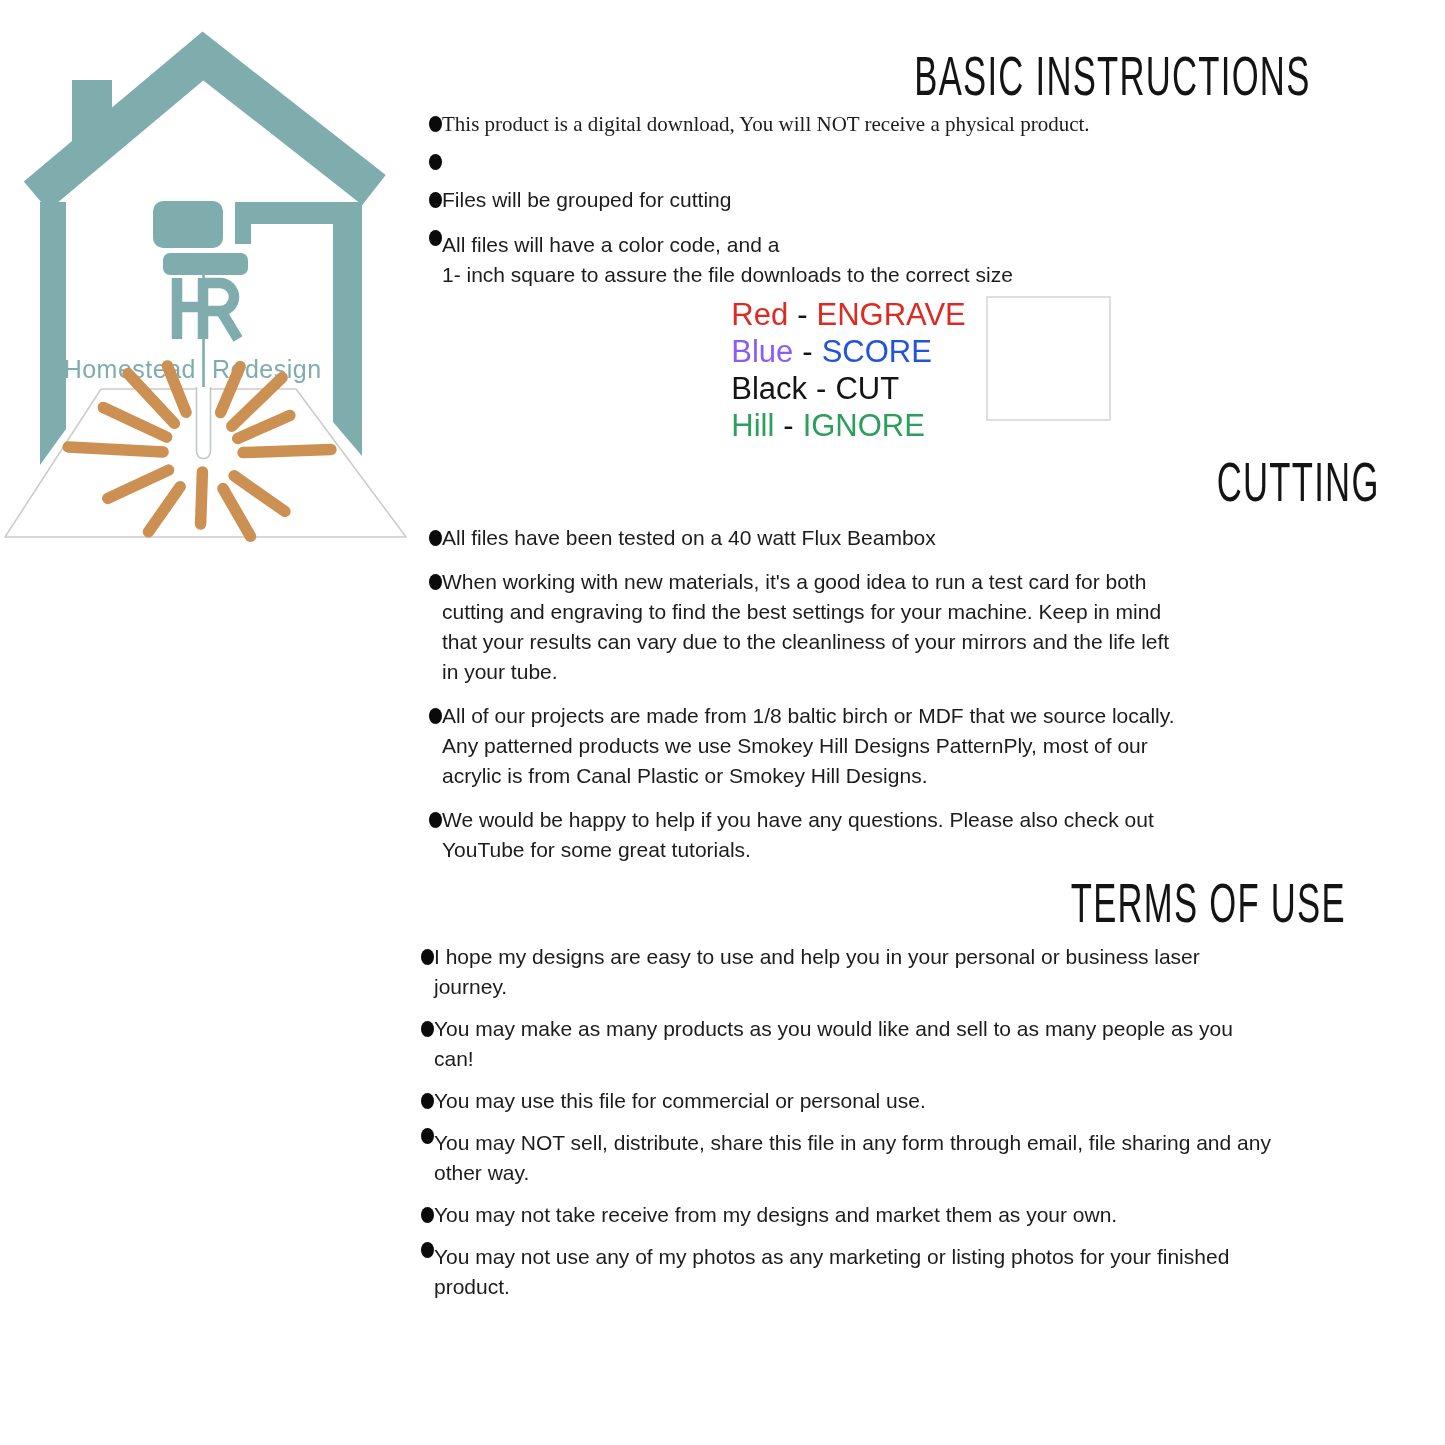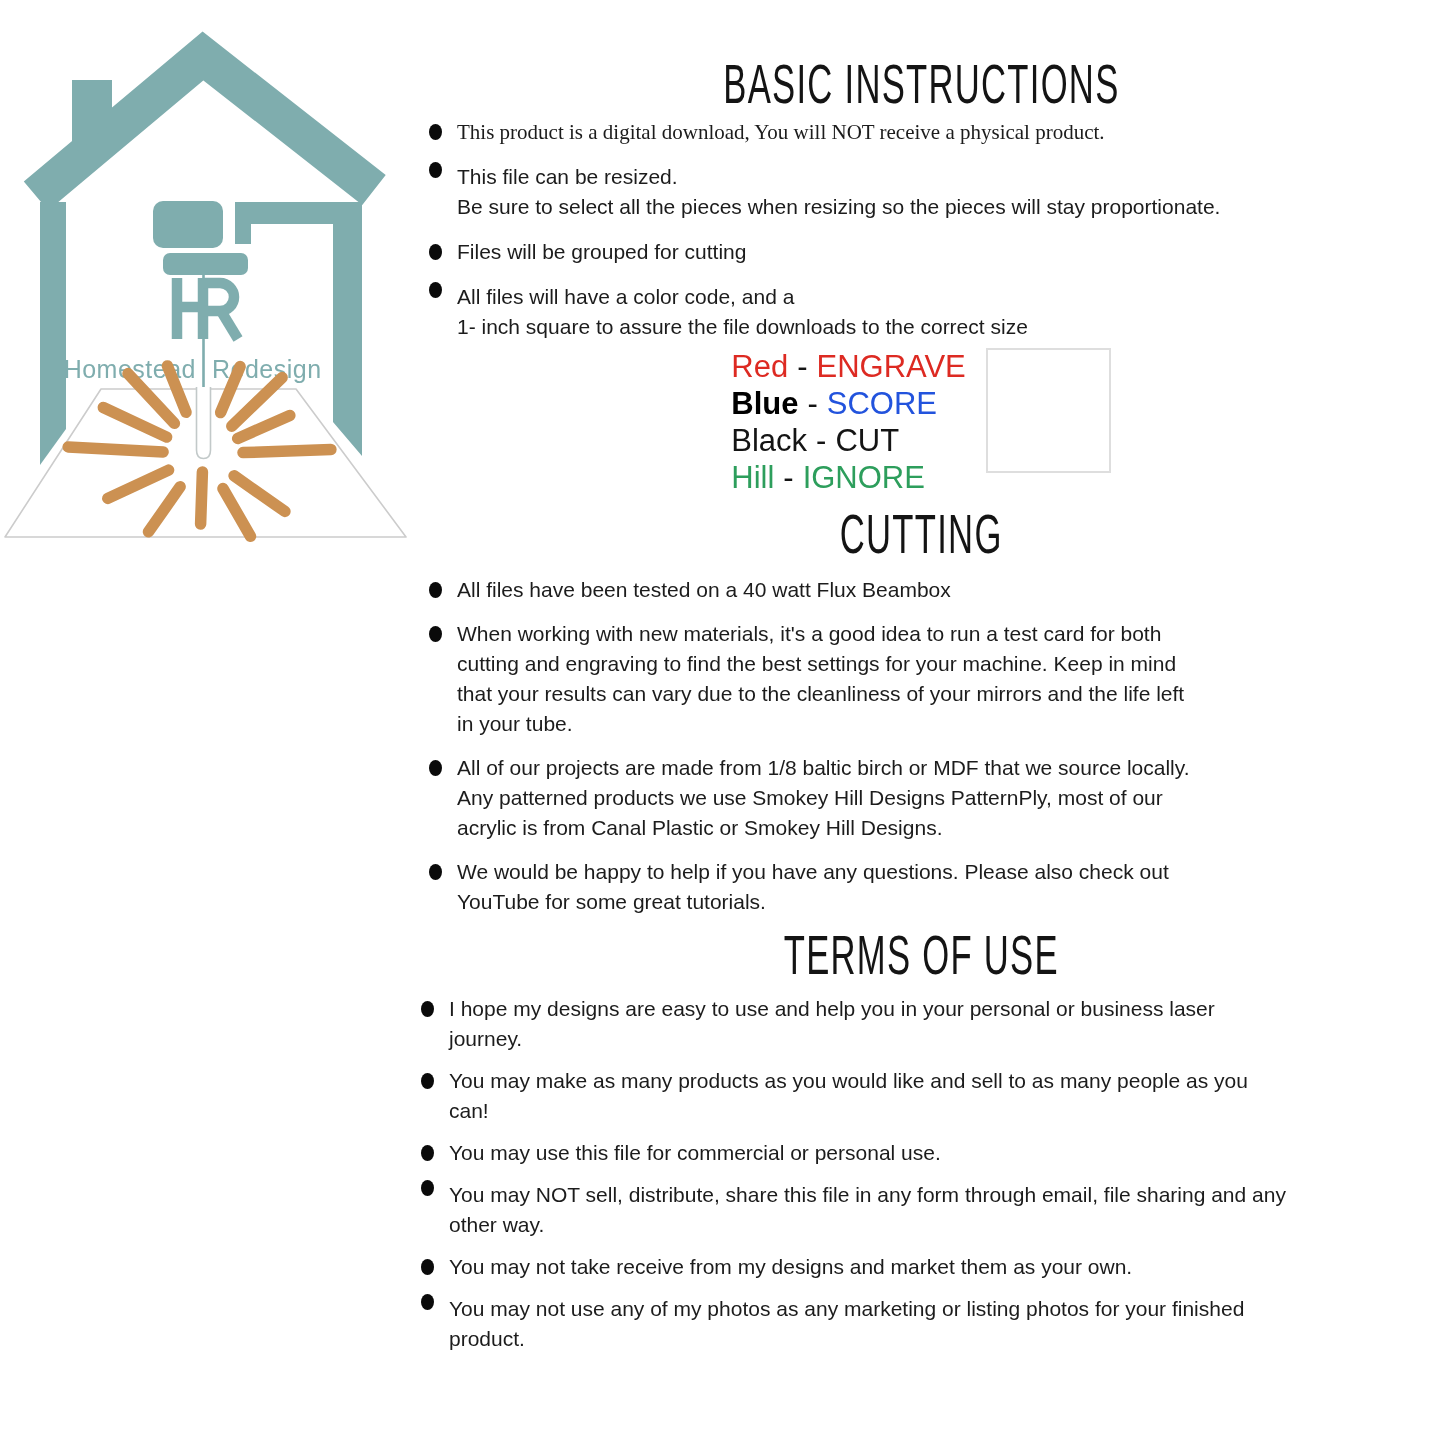--- a/index.html
+++ b/index.html
@@ -17,33 +17,33 @@
   .stroke-teal { stroke:var(--teal,#7fadae); fill:none; }
   .ray  { stroke:var(--orange,#cc9152); stroke-width:11.5; stroke-linecap:round; }
   .bed  { fill:#ffffff; stroke:#cccccc; stroke-width:1.6; stroke-linejoin:round; }
   .slot { fill:#ffffff; stroke:#c2c9c9; stroke-width:1.6; }
   .brand-text { fill:var(--teal,#7fadae); font-family:"Liberation Sans",sans-serif;
                 font-size:25px; letter-spacing:0.5px; }
 
   
   .content { position:absolute; left:415px; top:52px; width:1012px; }
 
-  h2.heading { margin:8px; text-align:center; font-weight:400; }
+  h2.heading { margin:0; text-align:right; font-weight:400; }
   .heading-text {
     display:inline-block; transform:scaleX(0.63); transform-origin:50% 50%;
     font-size:55px; line-height:48px; letter-spacing:2px; color:#141414;
     white-space:nowrap; font-weight:400;
   }
   #sec-basic h2   { margin-bottom:8px; }
   #sec-cutting h2 { margin-bottom:16px; }
   #sec-terms h2   { margin-top:4px; margin-bottom:14px; }
 
   ul.bullets { list-style:none; margin:0; padding:0 0 0 14px; }
   ul.bullets li {
-    display:flex; align-items:flex-start; gap:15px;
+    display:flex; align-items:flex-start; 
     font-size:21px; line-height:30px; margin-bottom:15px; color:#1c1c1c;
   }
   ul.bullets li:last-child { margin-bottom:0; }
   #list-cutting li { margin-bottom:14px; }
   #list-terms  { padding-left:6px; }
   #list-terms li { margin-bottom:12px; }
   li .dot {
     flex:none; width:13px; height:16px; border-radius:50%;
     background:#0a0a0a; margin-top:7px;
   }
@@ -124,40 +124,39 @@
       <h2 class="heading">
         <span class="heading-text">BASIC INSTRUCTIONS</span>
       </h2>
       <ul class="bullets" id="list-basic">
           <li class="serif">
     <span class="dot"></span>
     <span class="bullet-text">This product is a digital download, You will NOT receive a physical product.</span>
   </li>
           <li class="dot-middle">
     <span class="dot"></span>
-    <span class="bullet-text">This file can be resized.<br>Be sure to select all the pieces when resizing so the pieces will stay proportionate.</span>
   </li>
           <li>
     <span class="dot"></span>
     <span class="bullet-text">Files will be grouped for cutting</span>
   </li>
           <li class="dot-middle">
     <span class="dot"></span>
     <span class="bullet-text">All files will have a color code, and a<br>1- inch square to assure the file downloads to the correct size</span>
   </li>
         </ul>
     </section>
 
     <div class="legend">
       <div class="legend-rows">
           <div class="legend-row">
     <span class="c-name" style="color: rgb(221, 42, 34);">Red</span><span class="c-dash" style="color: rgb(20, 20, 20);">-</span><span class="c-meaning" style="color: rgb(221, 42, 34);">ENGRAVE</span>
   </div>
           <div class="legend-row">
-    <span class="c-name" style="color: #000000; font-weight: bold;">Blue</span><span class="c-dash" style="color: rgb(20, 20, 20);">-</span><span class="c-meaning" style="color: rgb(34, 83, 221);">SCORE</span>
+    <span class="c-name" style="color: #8b5cf6;">Blue</span><span class="c-dash" style="color: rgb(20, 20, 20);">-</span><span class="c-meaning" style="color: rgb(34, 83, 221);">SCORE</span>
   </div>
           <div class="legend-row">
     <span class="c-name" style="color: rgb(20, 20, 20);">Black</span><span class="c-dash" style="color: rgb(20, 20, 20);">-</span><span class="c-meaning" style="color: rgb(20, 20, 20);">CUT</span>
   </div>
           <div class="legend-row">
     <span class="c-name" style="color: rgb(45, 158, 92);">Hill</span><span class="c-dash" style="color: rgb(20, 20, 20);">-</span><span class="c-meaning" style="color: rgb(45, 158, 92);">IGNORE</span>
   </div>
         </div>
       <div class="inch-square"></div>
     </div>

